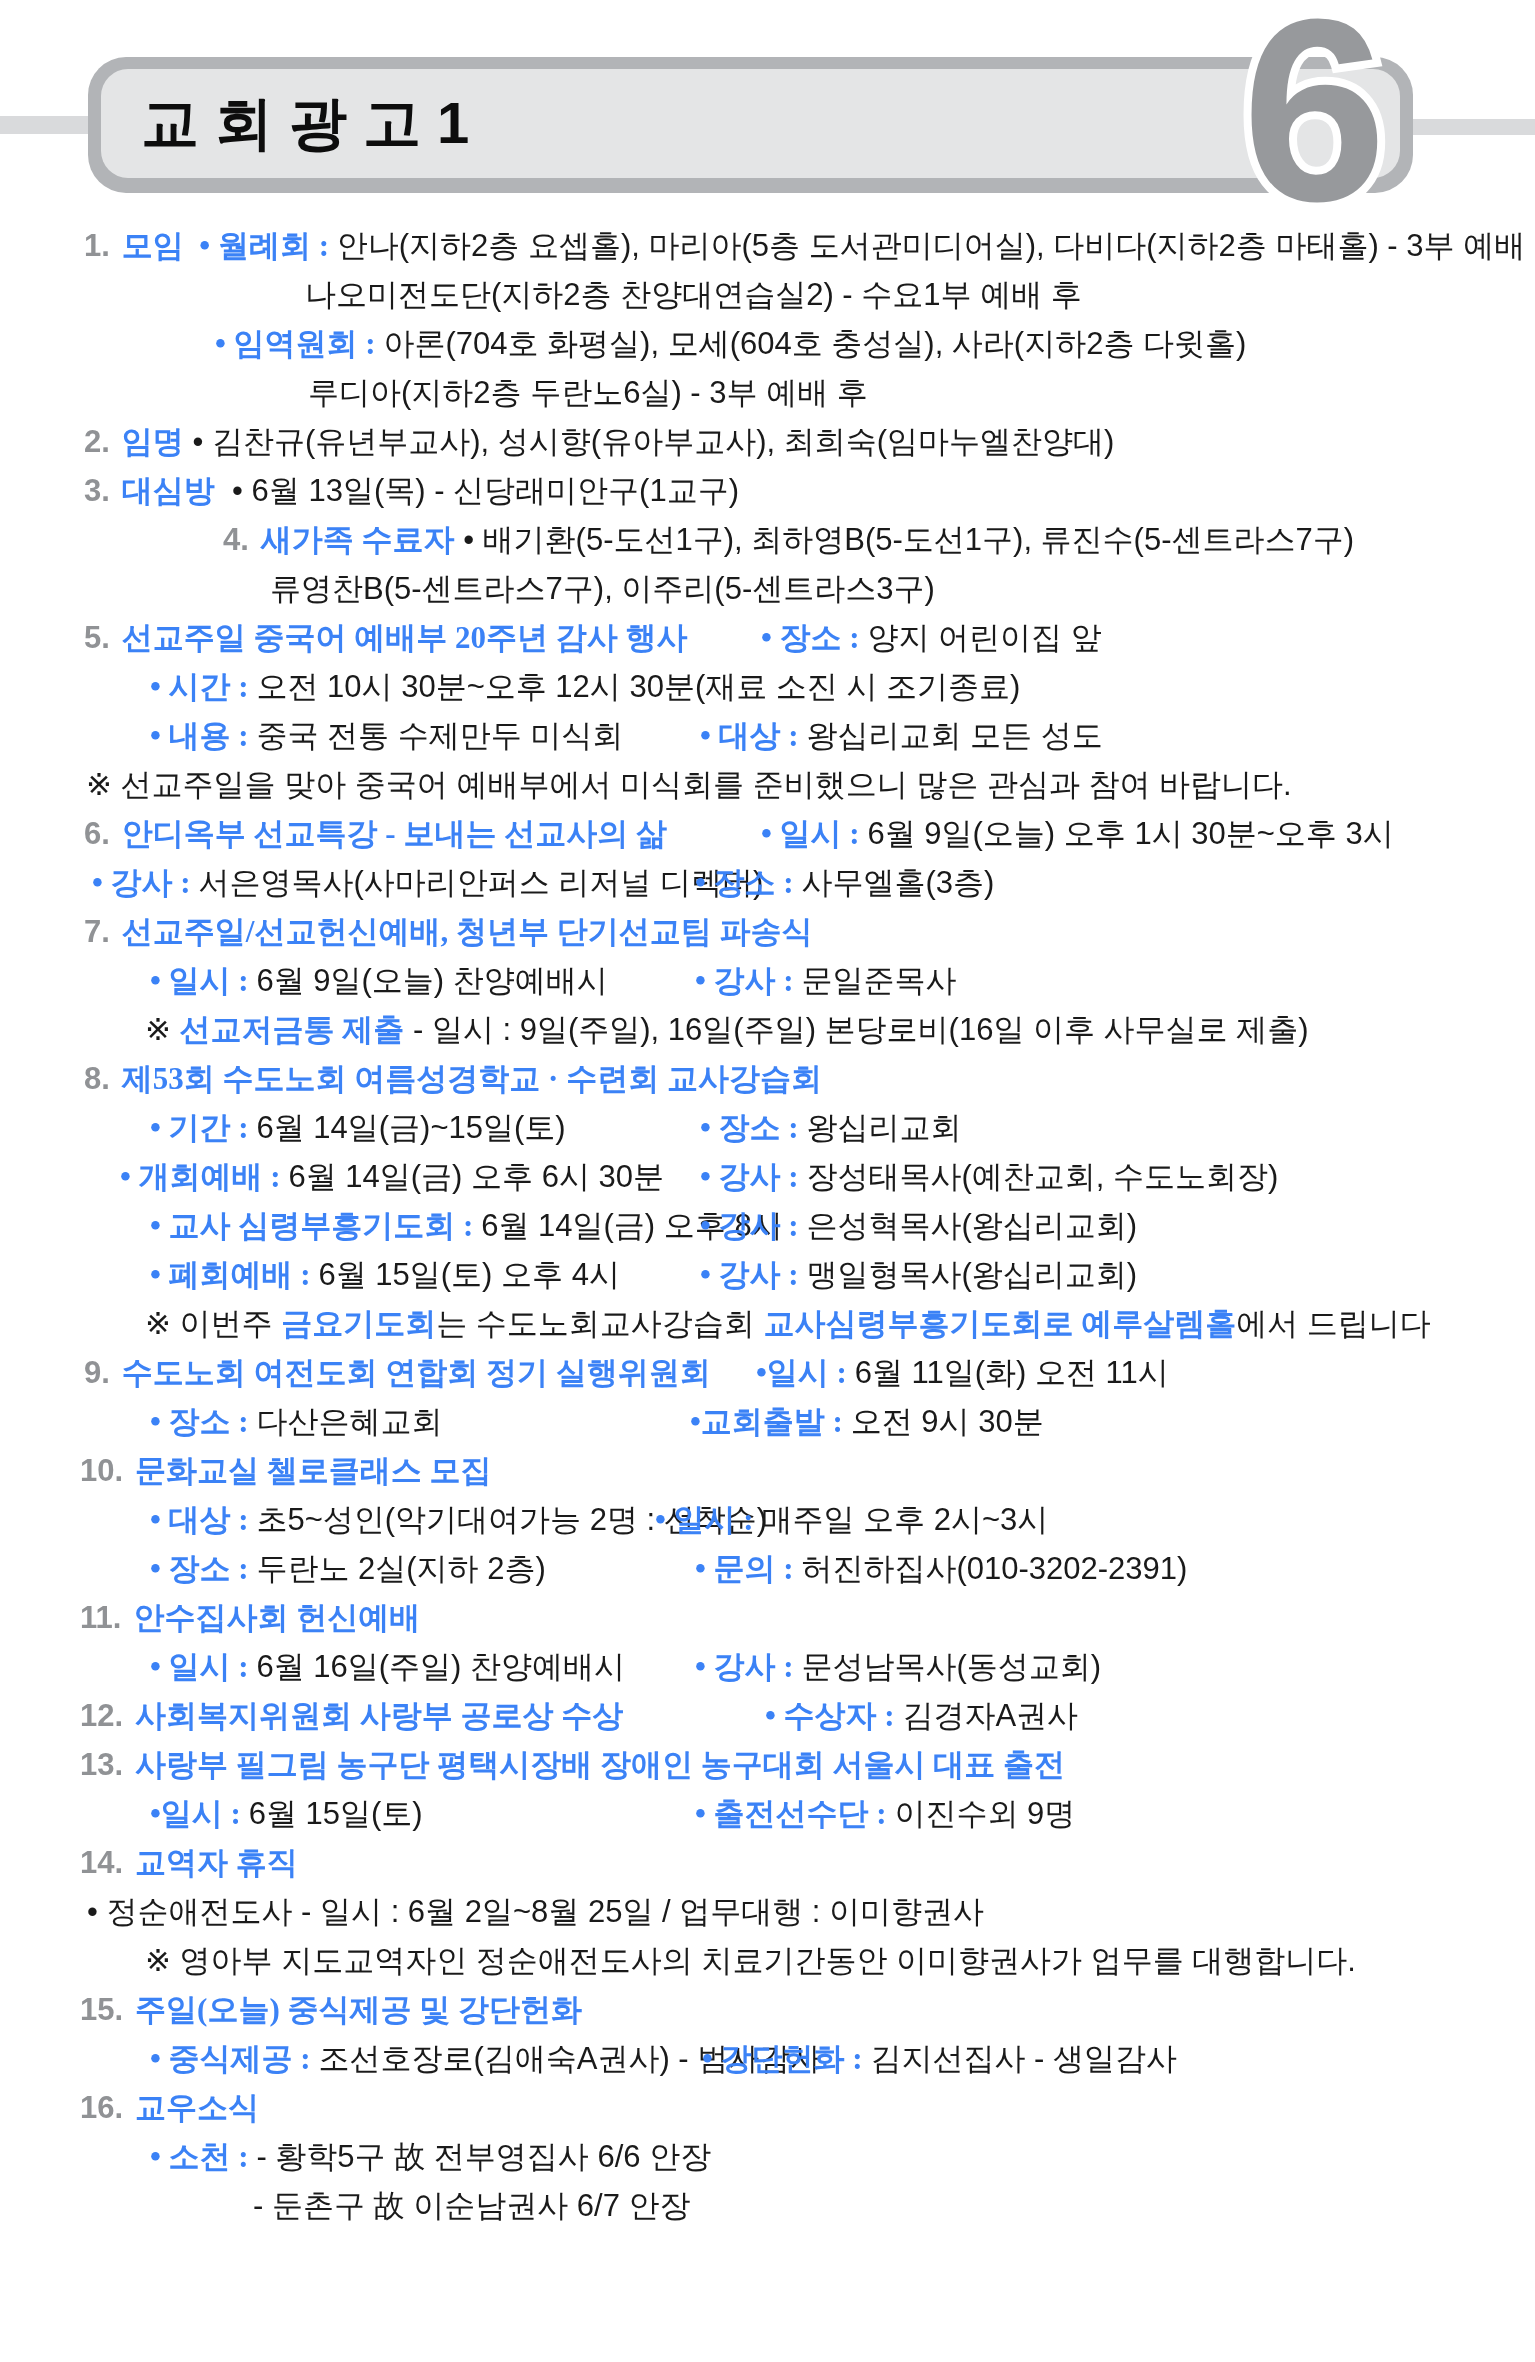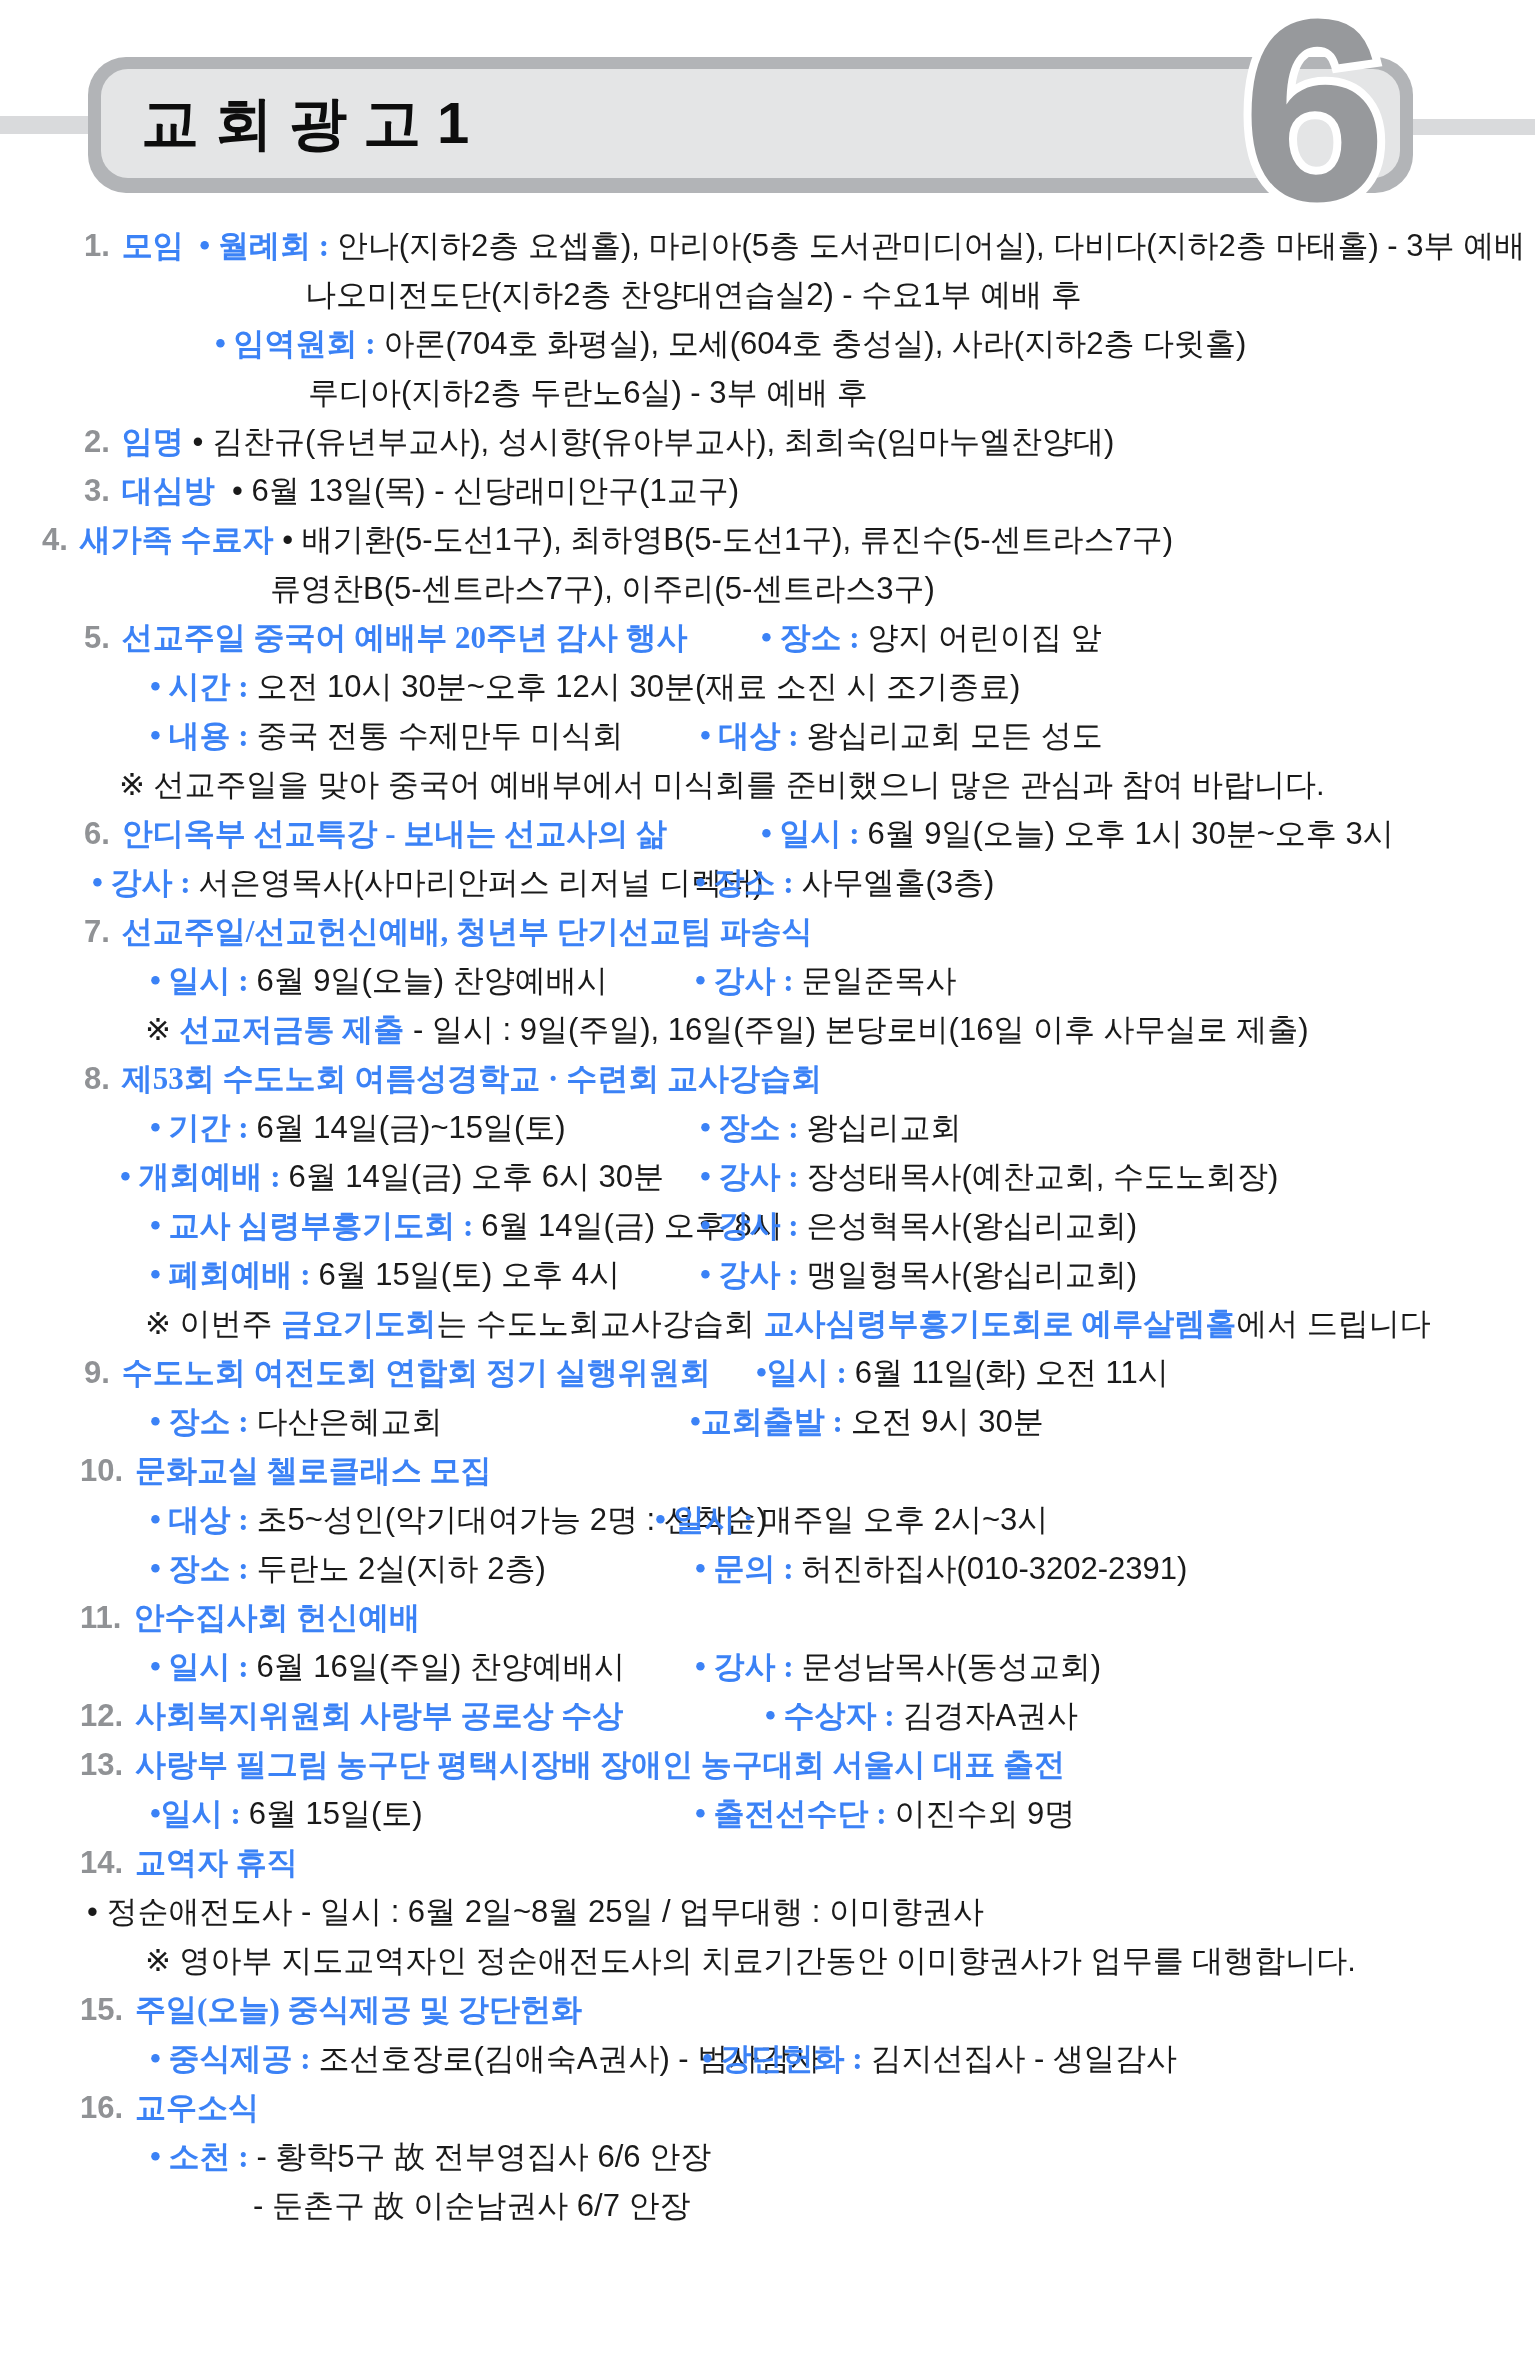--- a/index.html
+++ b/index.html
@@ -46,26 +46,26 @@
   <span class="fill">6</span>
 </div>
 
 <div class="rows">
     <div class="row" style="padding-left: 84px;"><span class="num">1.</span><span class="b">모임  </span><span class="b">• 월례회 : </span><span>안나(지하2층 요셉홀), 마리아(5층 도서관미디어실), 다비다(지하2층 마태홀) - 3부 예배 후</span></div>
     <div class="row" style="padding-left: 305px;"><span>나오미전도단(지하2층 찬양대연습실2) - 수요1부 예배 후</span></div>
     <div class="row" style="padding-left: 215px;"><span class="b">• 임역원회 : </span><span>아론(704호 화평실), 모세(604호 충성실), 사라(지하2층 다윗홀)</span></div>
     <div class="row" style="padding-left: 308px;"><span>루디아(지하2층 두란노6실) - 3부 예배 후</span></div>
     <div class="row" style="padding-left: 84px;"><span class="num">2.</span><span class="b">임명</span><span> • 김찬규(유년부교사), 성시향(유아부교사), 최희숙(임마누엘찬양대)</span></div>
     <div class="row" style="padding-left: 84px;"><span class="num">3.</span><span class="b">대심방</span><span>  • 6월 13일(목) - 신당래미안구(1교구)</span></div>
-    <div class="row" style="padding-left: 42px;"><span class="num">4.</span><span class="b">새가족 수료자</span><span> • 배기환(5-도선1구), 최하영B(5-도선1구), 류진수(5-센트라스7구)</span></div>
+    <div class="row" style="padding-left: 42px; text-align: center;"><span class="num">4.</span><span class="b">새가족 수료자</span><span> • 배기환(5-도선1구), 최하영B(5-도선1구), 류진수(5-센트라스7구)</span></div>
     <div class="row" style="padding-left: 270px;"><span>류영찬B(5-센트라스7구), 이주리(5-센트라스3구)</span></div>
     <div class="row" style="padding-left: 84px;"><span class="num">5.</span><span class="b">선교주일 중국어 예배부 20주년 감사 행사</span><span class="rcol" style="left: 761px;"><span class="b">• 장소 : </span><span>양지 어린이집 앞</span></span></div>
     <div class="row" style="padding-left: 150px;"><span class="b">• 시간 : </span><span>오전 10시 30분~오후 12시 30분(재료 소진 시 조기종료)</span></div>
     <div class="row" style="padding-left: 150px;"><span class="b">• 내용 : </span><span>중국 전통 수제만두 미식회</span><span class="rcol" style="left: 700px;"><span class="b">• 대상 : </span><span>왕십리교회 모든 성도</span></span></div>
-    <div class="row" style="padding-left: 119px;"><span>※ 선교주일을 맞아 중국어 예배부에서 미식회를 준비했으니 많은 관심과 참여 바랍니다.</span></div>
+    <div class="row" style="padding-left: 86px;"><span>※ 선교주일을 맞아 중국어 예배부에서 미식회를 준비했으니 많은 관심과 참여 바랍니다.</span></div>
     <div class="row" style="padding-left: 84px;"><span class="num">6.</span><span class="b">안디옥부 선교특강 - 보내는 선교사의 삶</span><span class="rcol" style="left: 761px;"><span class="b">• 일시 : </span><span>6월 9일(오늘) 오후 1시 30분~오후 3시</span></span></div>
     <div class="row" style="padding-left: 92px;"><span class="b">• 강사 : </span><span>서은영목사(사마리안퍼스 리저널 디렉터)</span><span class="rcol" style="left: 695px;"><span class="b">• 장소 : </span><span>사무엘홀(3층)</span></span></div>
     <div class="row" style="padding-left: 84px;"><span class="num">7.</span><span class="b">선교주일/선교헌신예배, 청년부 단기선교팀 파송식</span></div>
     <div class="row" style="padding-left: 150px;"><span class="b">• 일시 : </span><span>6월 9일(오늘) 찬양예배시</span><span class="rcol" style="left: 695px;"><span class="b">• 강사 : </span><span>문일준목사</span></span></div>
     <div class="row" style="padding-left: 145px;"><span>※ </span><span class="b">선교저금통 제출</span><span> - 일시 : 9일(주일), 16일(주일) 본당로비(16일 이후 사무실로 제출)</span></div>
     <div class="row" style="padding-left: 84px;"><span class="num">8.</span><span class="b">제53회 수도노회 여름성경학교 · 수련회 교사강습회</span></div>
     <div class="row" style="padding-left: 150px;"><span class="b">• 기간 : </span><span>6월 14일(금)~15일(토)</span><span class="rcol" style="left: 700px;"><span class="b">• 장소 : </span><span>왕십리교회</span></span></div>
     <div class="row" style="padding-left: 120px;"><span class="b">• 개회예배 : </span><span>6월 14일(금) 오후 6시 30분</span><span class="rcol" style="left: 700px;"><span class="b">• 강사 : </span><span>장성태목사(예찬교회, 수도노회장)</span></span></div>
     <div class="row" style="padding-left: 150px;"><span class="b">• 교사 심령부흥기도회 : </span><span>6월 14일(금) 오후 8시</span><span class="rcol" style="left: 700px;"><span class="b">• 강사 : </span><span>은성혁목사(왕십리교회)</span></span></div>
     <div class="row" style="padding-left: 150px;"><span class="b">• 폐회예배 : </span><span>6월 15일(토) 오후 4시</span><span class="rcol" style="left: 700px;"><span class="b">• 강사 : </span><span>맹일형목사(왕십리교회)</span></span></div>

